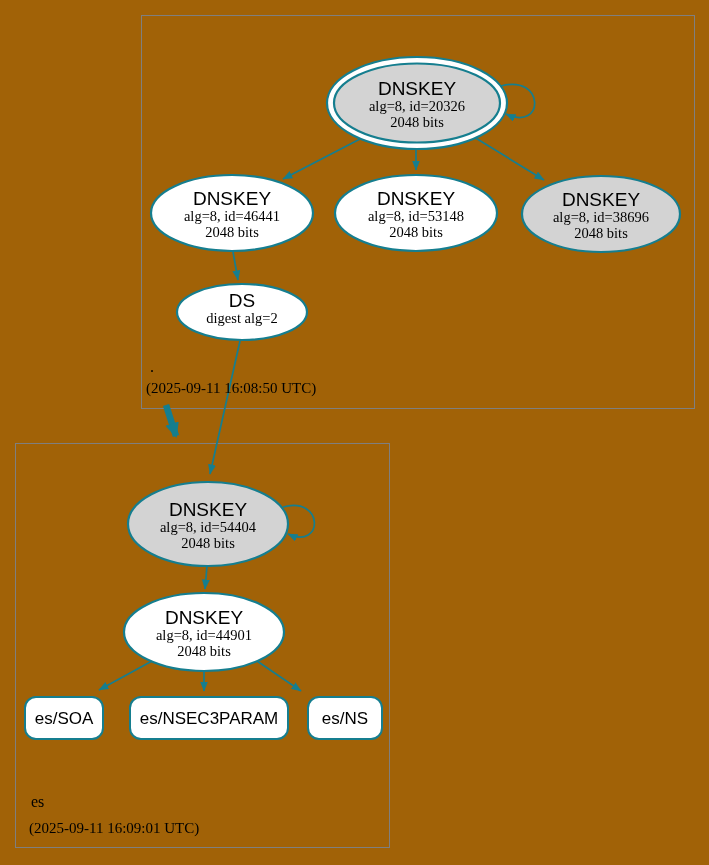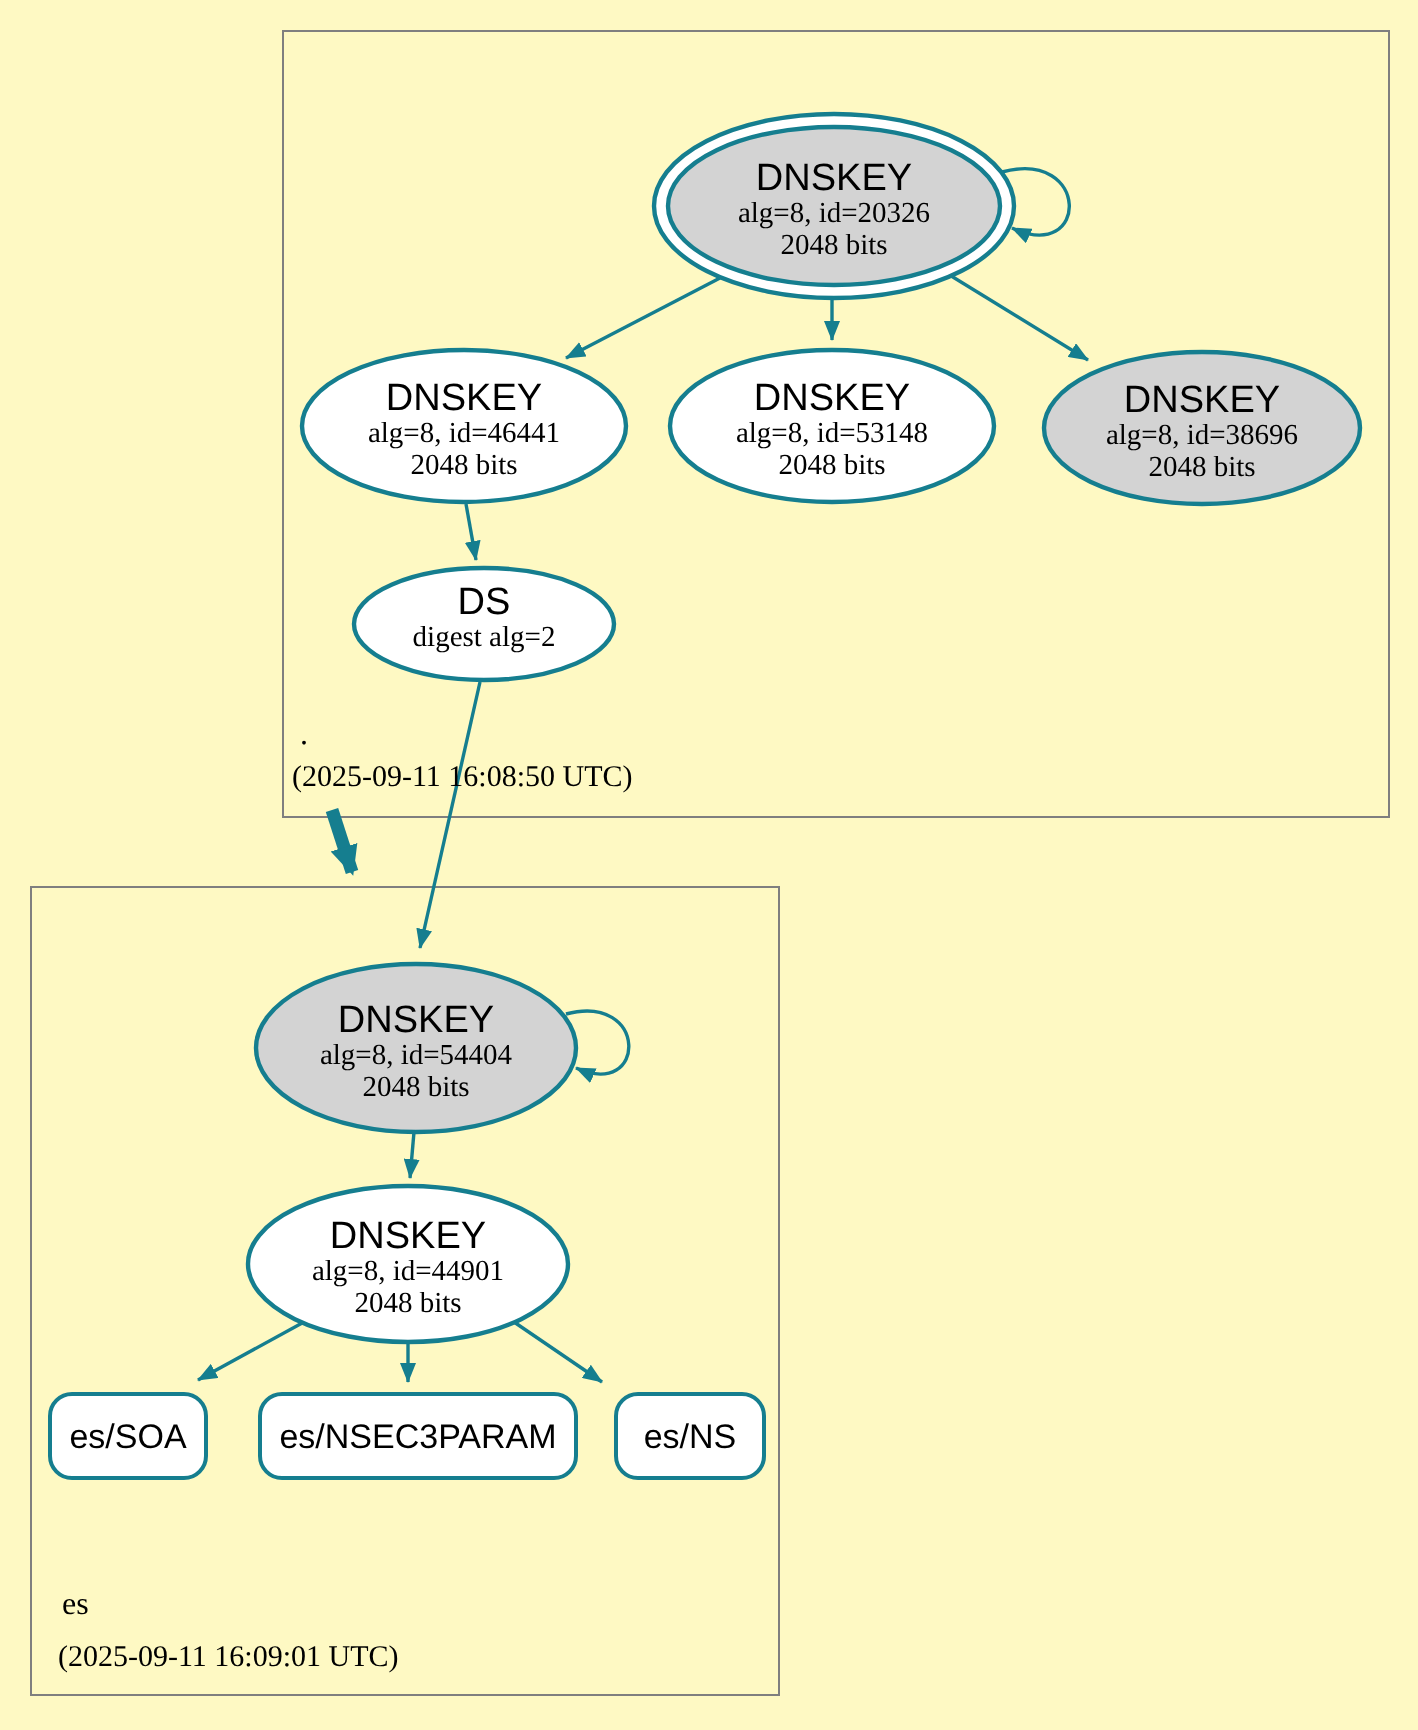--- a/index.html
+++ b/index.html
@@ -1,16 +1,16 @@
 <!DOCTYPE html>
 <html style="--teal: #157e8f; --ksk_fill: #d3d3d3; --node_fill: #ffffff; --box_border: #7f7f7f;"><head>
 <meta charset="utf-8">
 <style>
   html, body { margin: 0; padding: 0; background: #ffffff; }
-  .stage { width: 709px; height: 865px; position: relative; background: #fef9c3; }
+  .stage { width: 709px; height: 865px; position: relative; background: #a16207; }
   svg { display: block; }
 
   .zone-box { fill: none; stroke: var(--box_border); stroke-width: 1; }
 
   .node-ellipse { fill: var(--node_fill); stroke: var(--teal); stroke-width: 2.2; }
   .node-ellipse.ksk { fill: var(--ksk_fill); }
   .node-ellipse.outer { fill: var(--node_fill); }
 
   .rrset-rect { fill: var(--node_fill); stroke: var(--teal); stroke-width: 2; }
 

